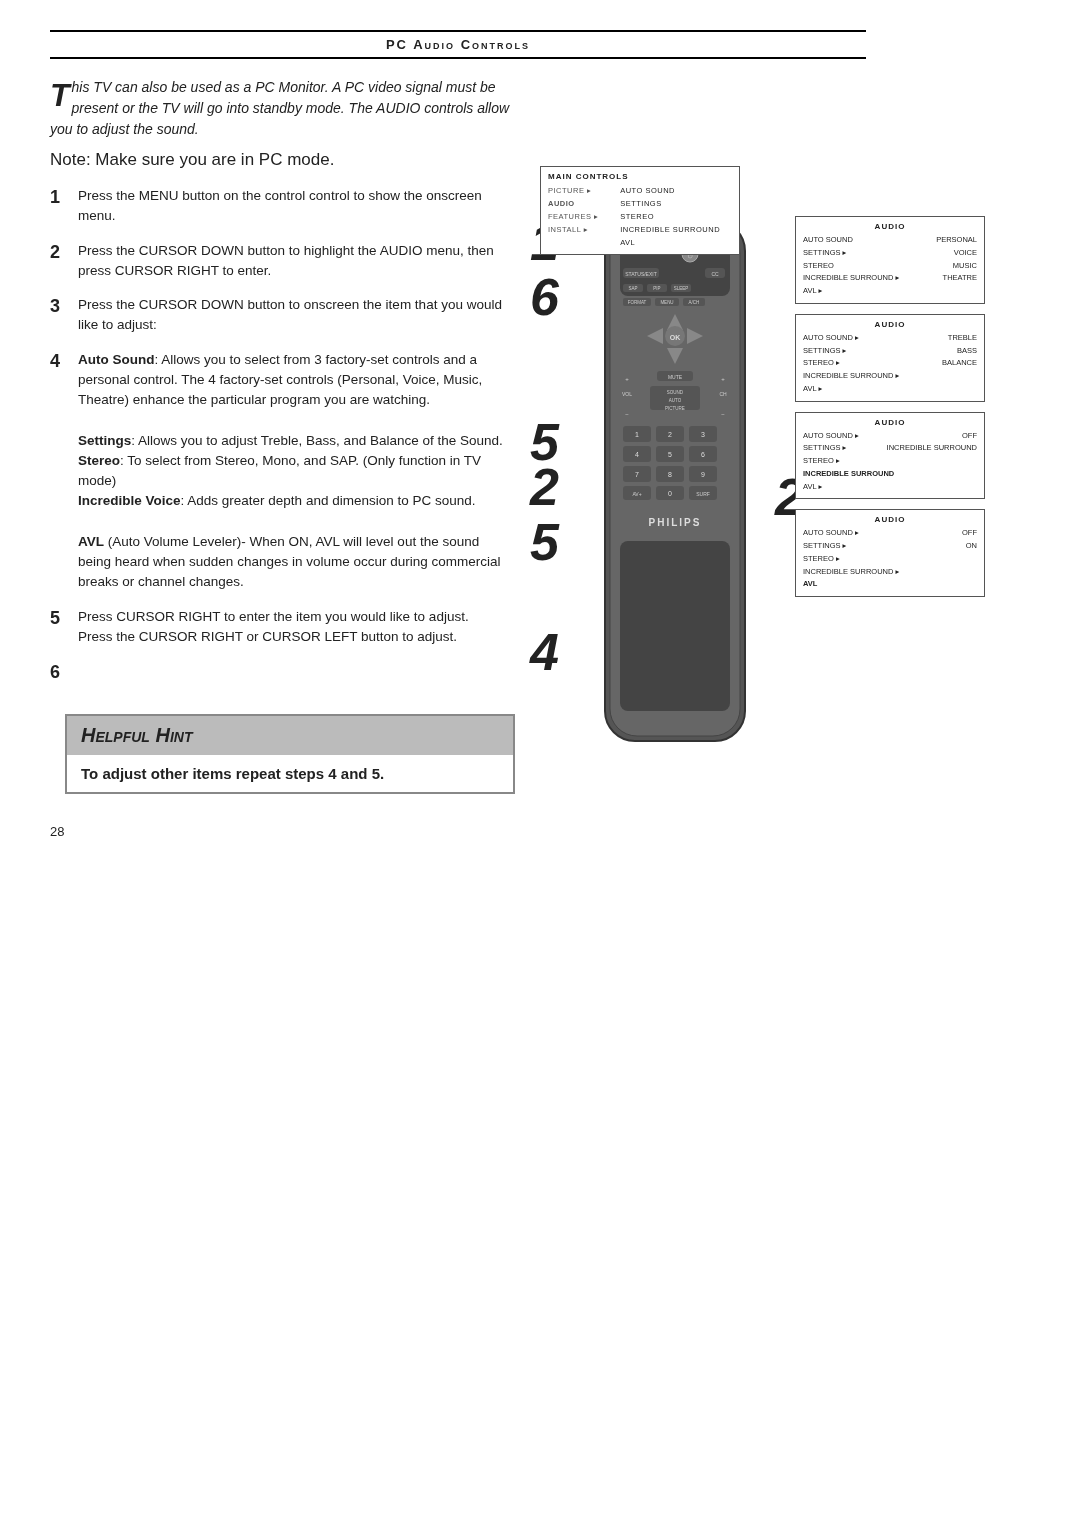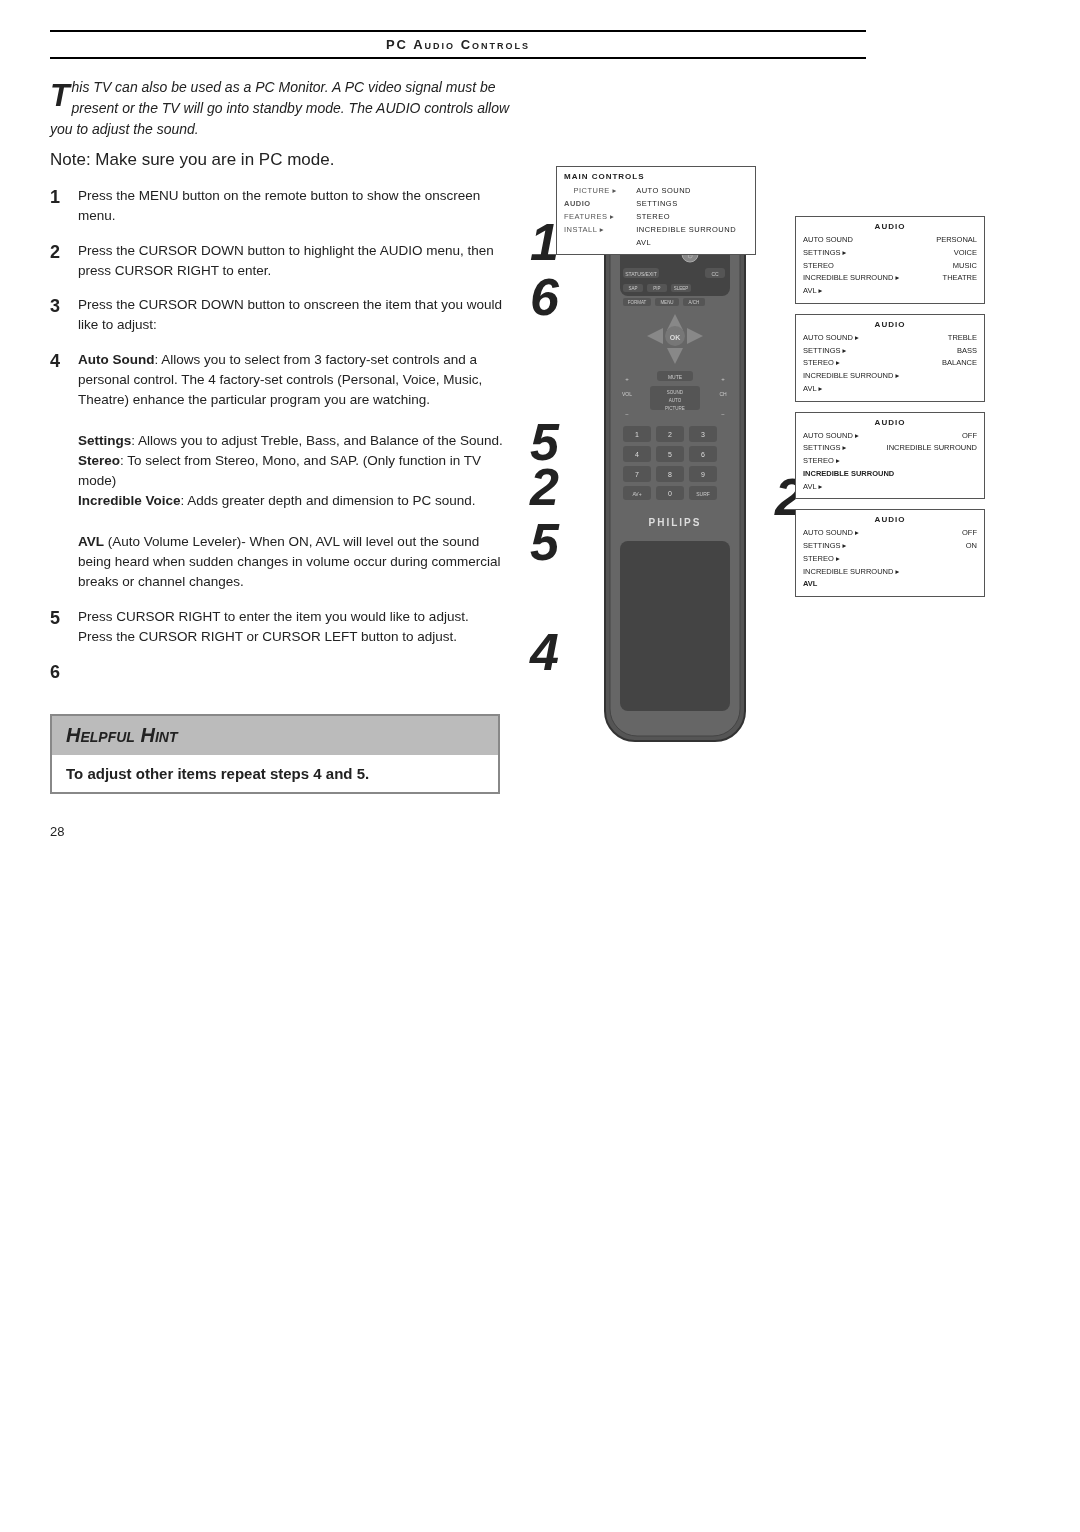--- a/index.html
+++ b/index.html
@@ -103,20 +103,21 @@
     .step-content b {
       font-weight: bold;
     }
 
     
     .helpful-hint-box {
       border: 2px solid #888;
       background: #f97316;
       margin-top: 30px;
       width: 450px;
+      margin-left: 15px;
     }
 
     .helpful-hint-title {
       background: #bbb;
       padding: 8px 14px;
       font-size: 20px;
       font-style: italic;
       font-weight: bold;
       font-variant: small-caps;
     }
@@ -151,21 +152,21 @@
   </div>
 
   <div class="note-text">Note: Make sure you are in PC mode.</div>
 
   <div class="main-layout">
 
     <div class="left-column">
 
       <div class="step">
         <div class="step-number">1</div>
-        <div class="step-content">Press the MENU button on the remote button to show the onscreen menu.</div>
+        <div class="step-content">Press the MENU button on the control control to show the onscreen menu.</div>
       </div>
 
       <div class="step">
         <div class="step-number">2</div>
         <div class="step-content">Press the CURSOR DOWN button to highlight the AUDIO menu, then press CURSOR RIGHT to enter.</div>
       </div>
 
       <div class="step">
         <div class="step-number">3</div>
         <div class="step-content">Press the CURSOR DOWN  button to onscreen the item that you  would like to adjust:</div>
@@ -198,24 +199,24 @@
         <div class="helpful-hint-title">Helpful Hint</div>
         <div class="helpful-hint-body">To adjust other items repeat steps 4 and 5.</div>
       </div>
 
     </div>
 
     <div class="right-column">
 
       <div style="position:relative; width:480px; margin-top:0;">
 
-        <div style="position:absolute; top:0; left:26px; width:200px; border:1.5px solid #555; padding:5px 7px; background:#fff; font-size:8px; z-index:10;">
+        <div style="position:absolute; top:0; left:10px; width:200px; border:1.5px solid #555; padding:5px 7px; background:#fff; font-size:8px; z-index:10;">
           <div style="font-weight:bold; letter-spacing:1px; text-transform:uppercase; margin-bottom:4px; font-size:8px;">Main Controls</div>
           <div style="display:grid; grid-template-columns:auto auto; gap:1px 10px; font-size:7.5px; text-transform:uppercase; letter-spacing:0.5px; line-height:1.6;">
-            <span style="color:#555;text-align:center;">Picture ▸</span>
+            <span style="color:#555;">Picture ▸</span>
               <span>Auto Sound</span>
             <span style="color:#555; font-weight:bold;">Audio</span>
               <span>Settings</span>
             <span style="color:#555;">Features ▸</span>
               <span>Stereo</span>
             <span style="color:#555;">Install ▸</span>
               <span>Incredible Surround</span>
             <span></span>
               <span>AVL</span>
           </div>

